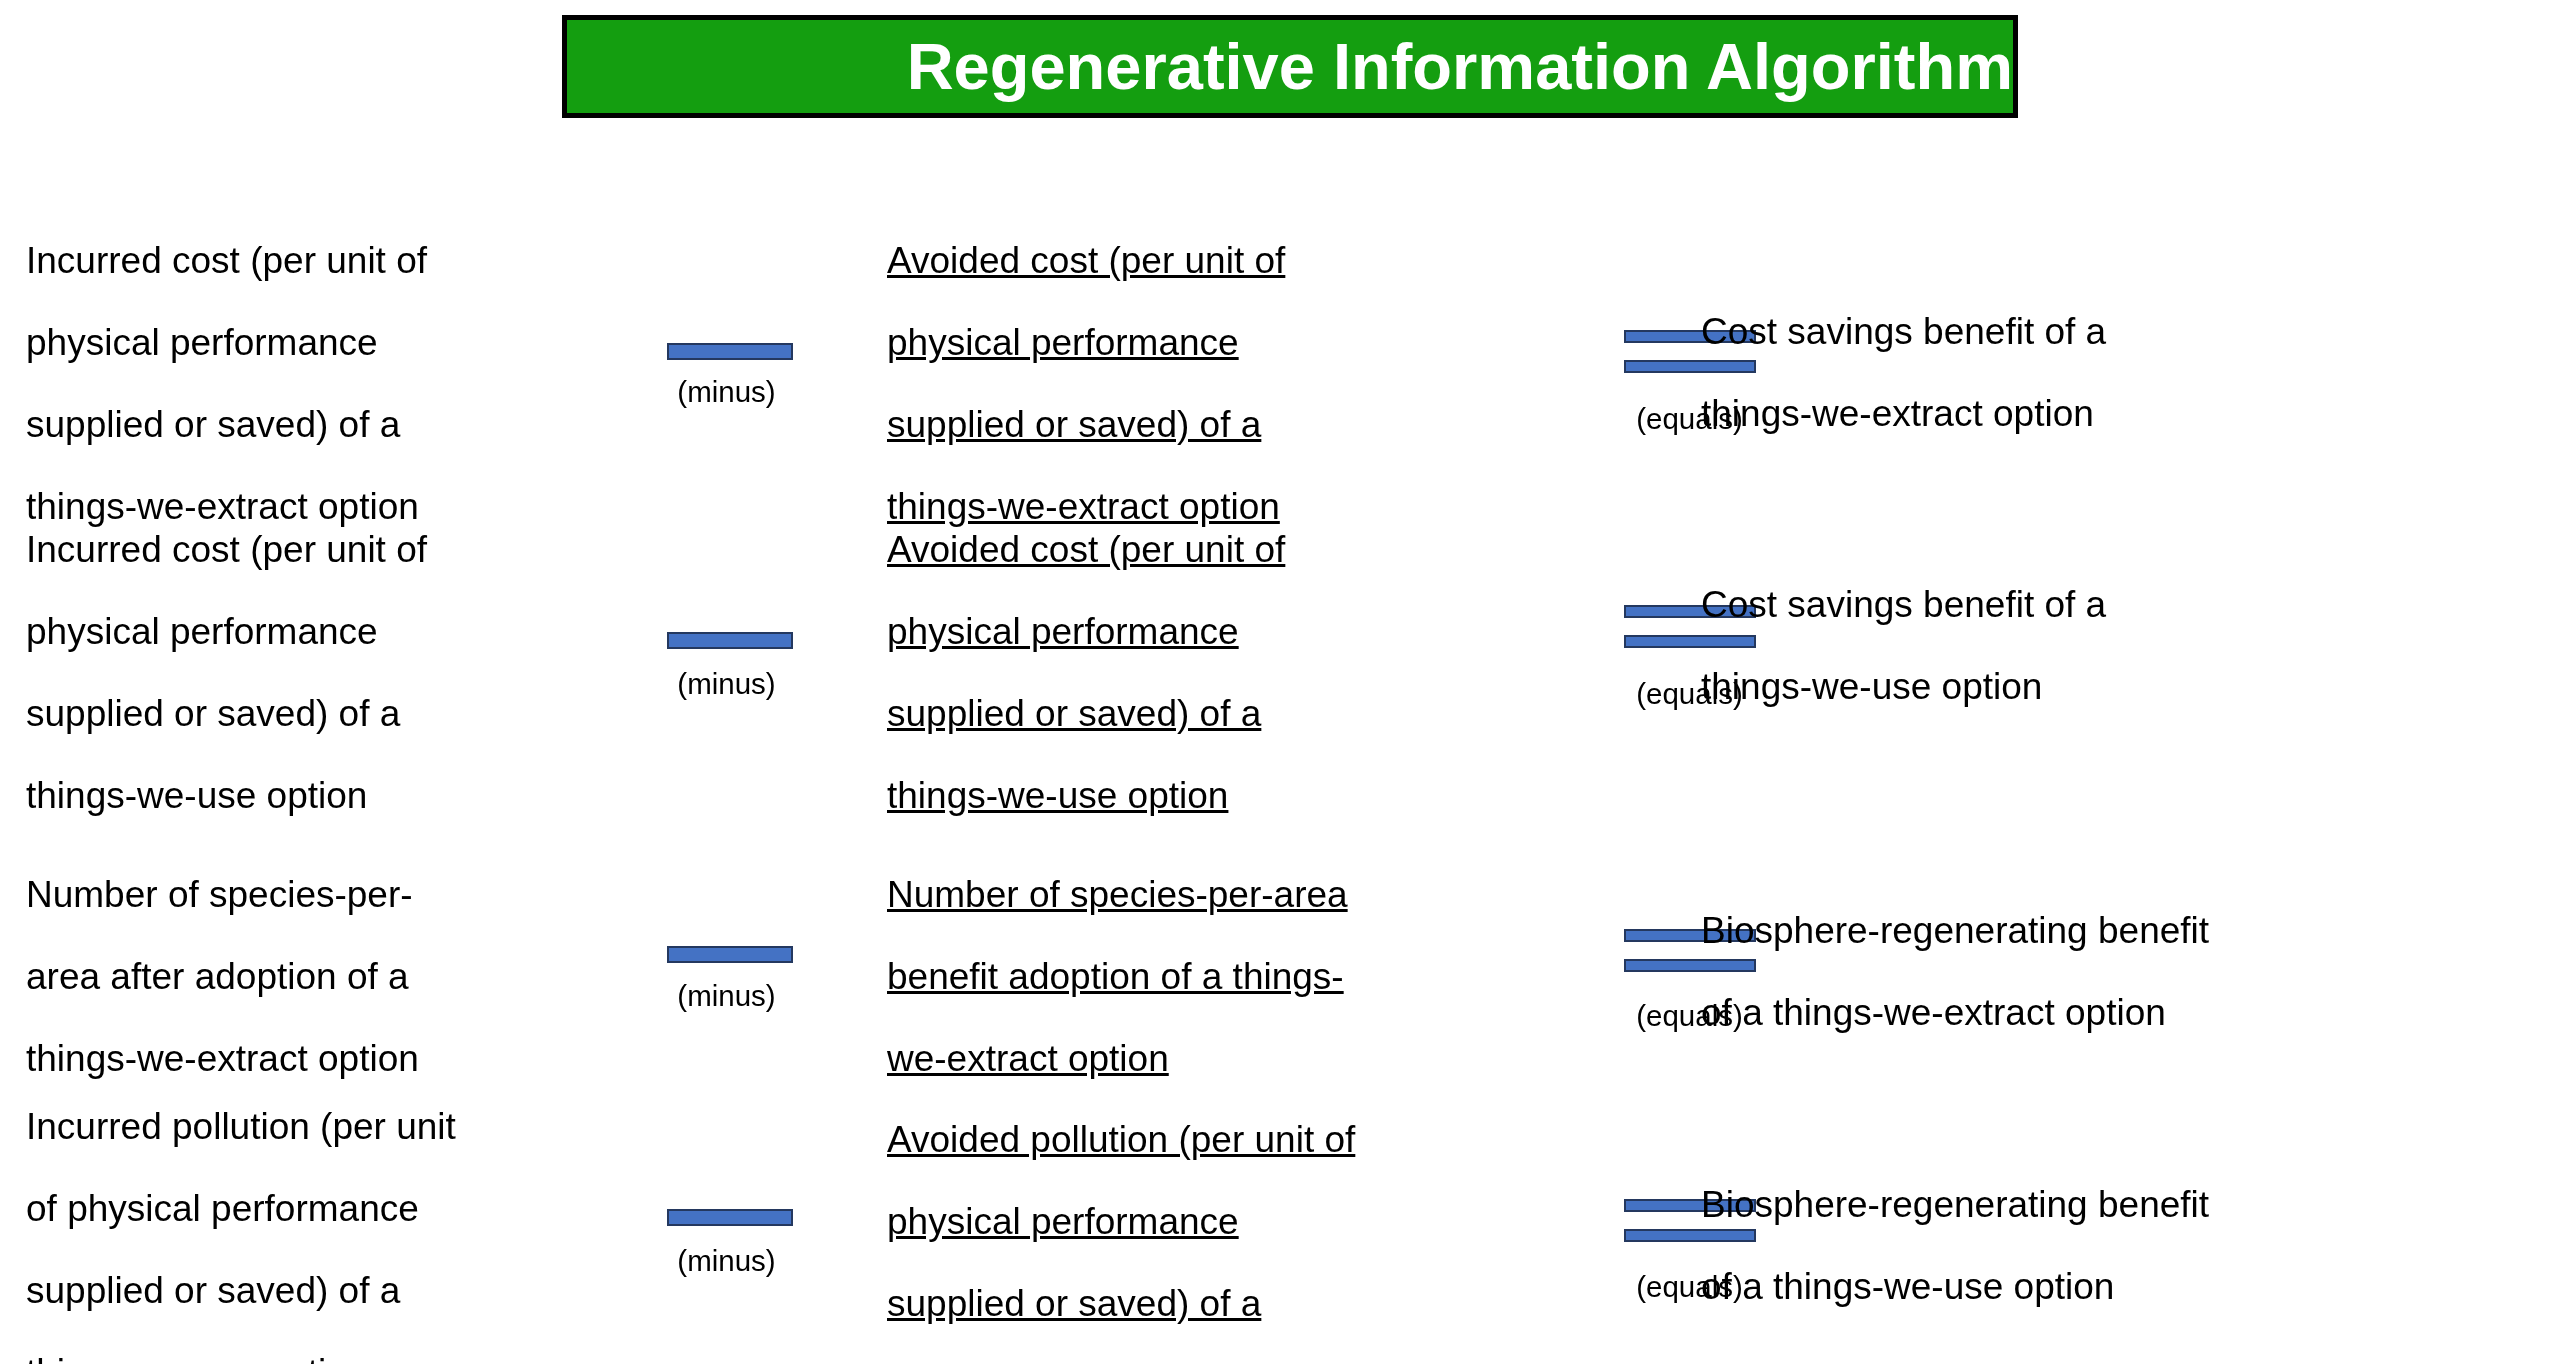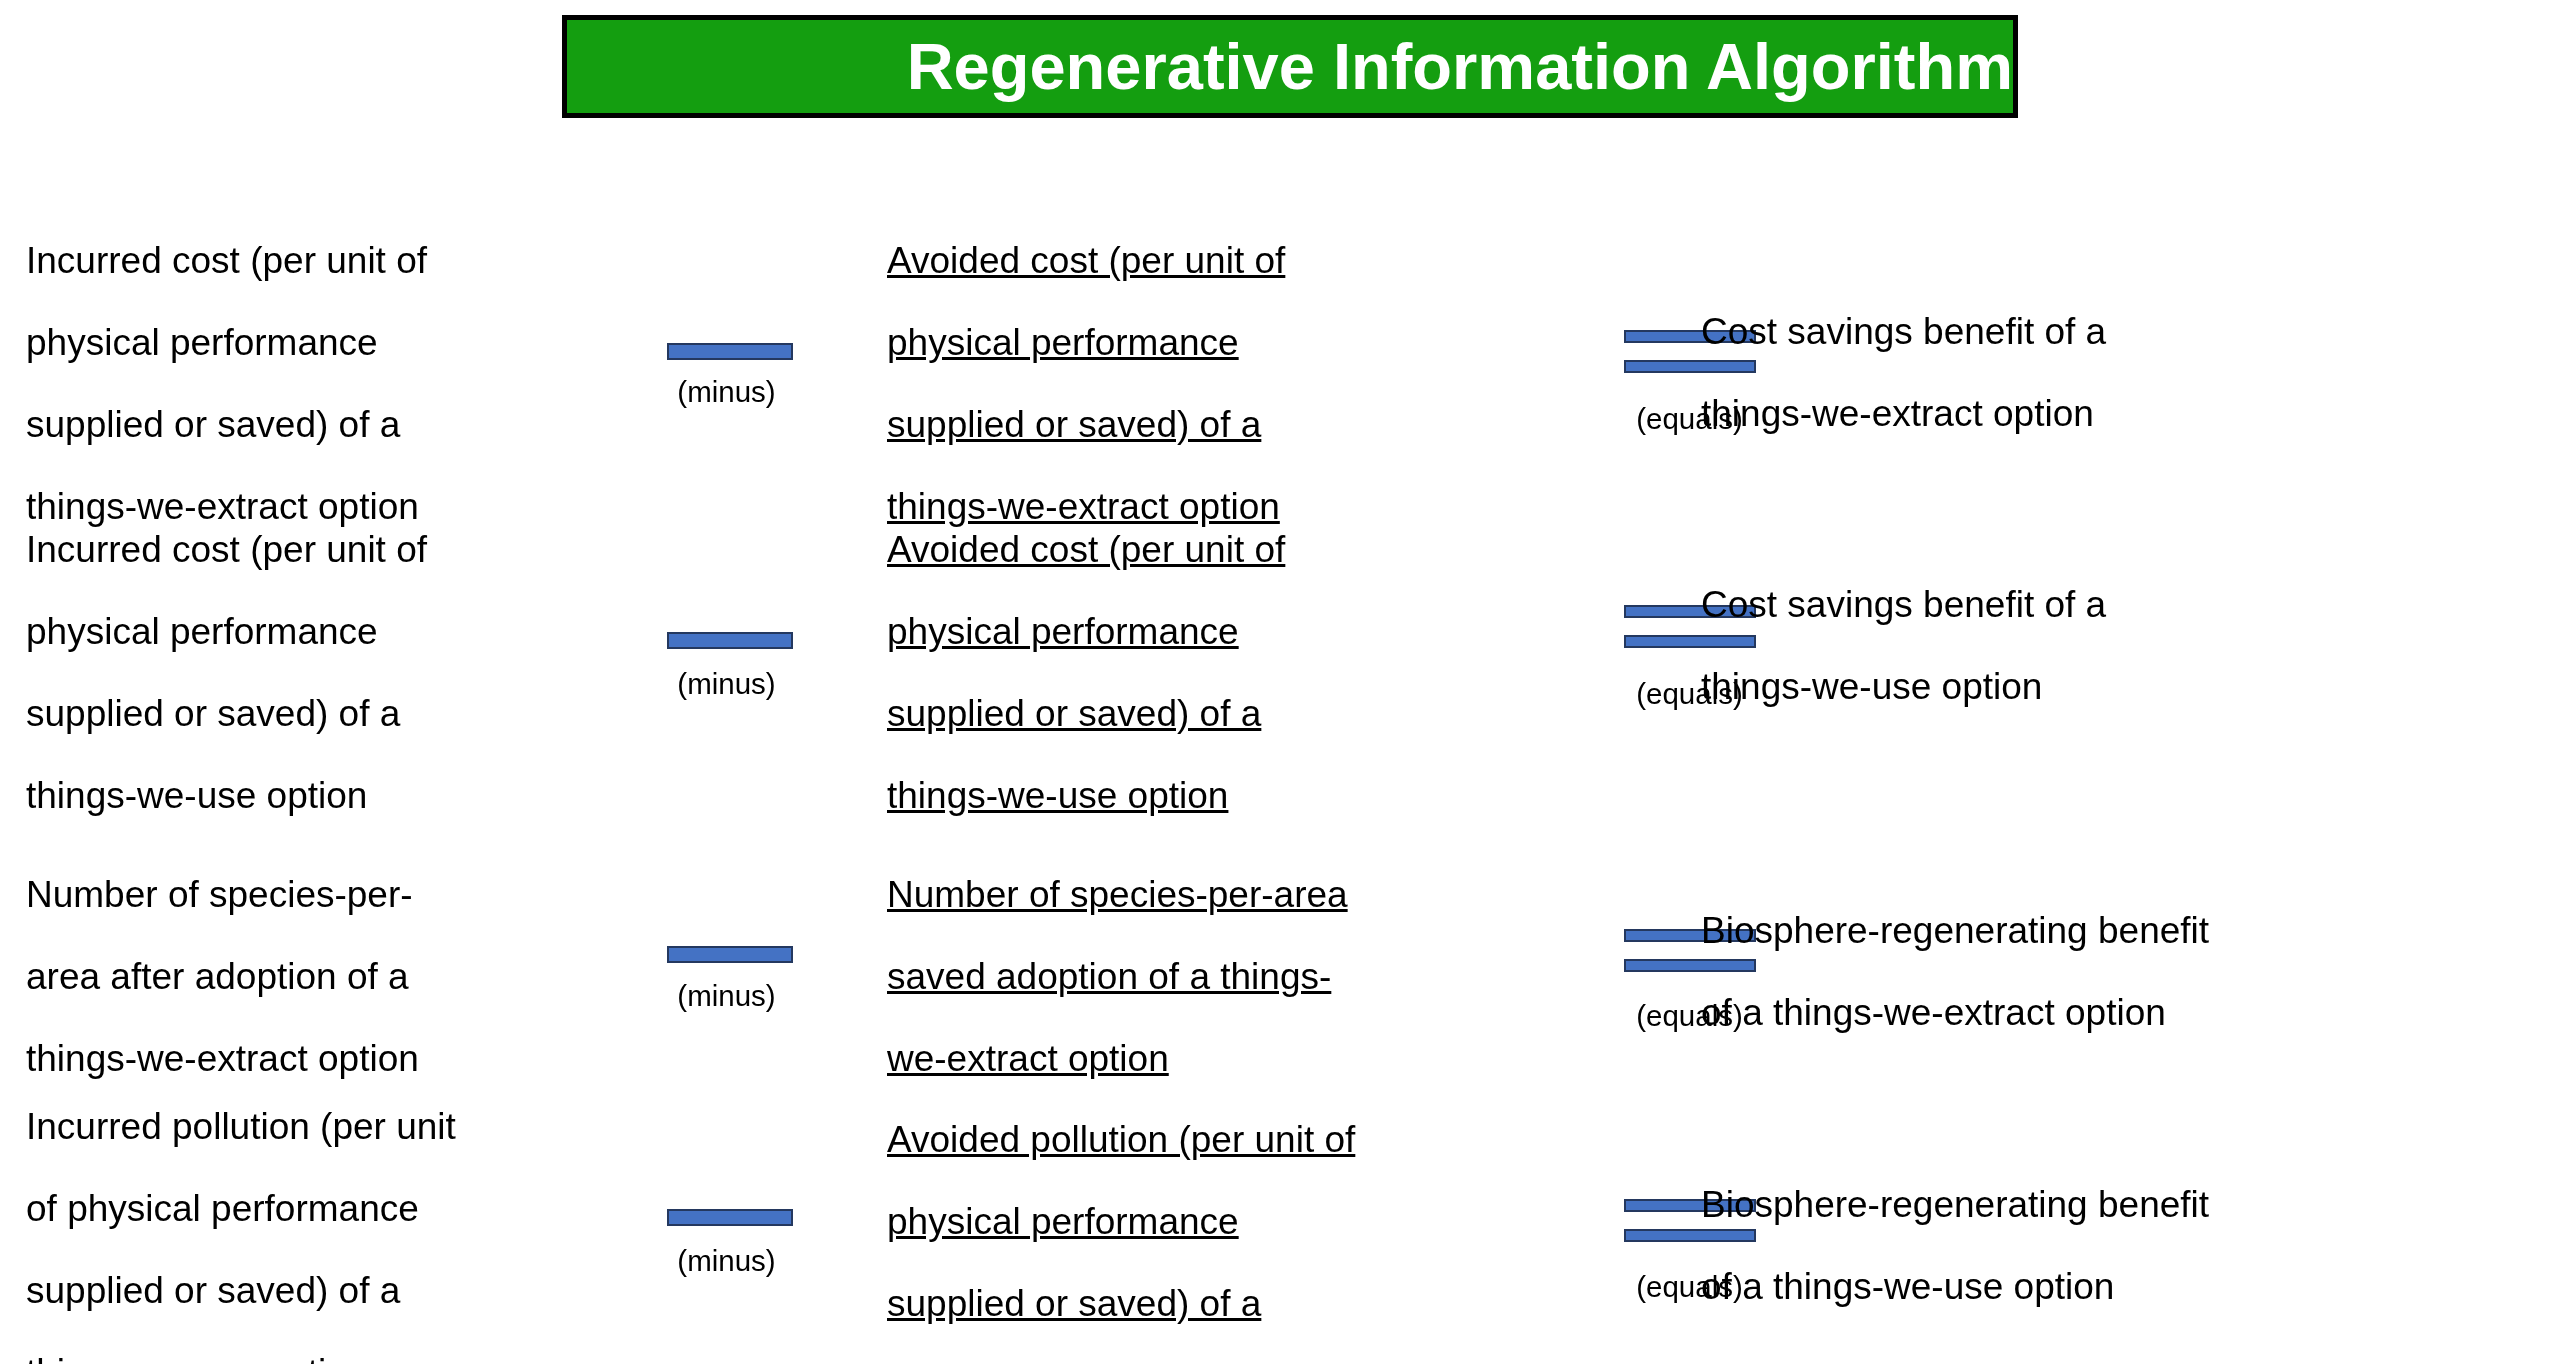--- a/index.html
+++ b/index.html
@@ -112,21 +112,21 @@
   <div class="oplabel eq-lab el2">(equals)</div>
   <div class="cell r r2r">Cost savings benefit of a
 things-we-use option</div>
 
   <div class="cell l r3l">Number of species-per-
 area after adoption of a
 things-we-extract option</div>
   <div class="bar minus-bar b3-minus"></div>
   <div class="oplabel minus-lab ml3">(minus)</div>
   <div class="cell m r3m">Number of species-per-area
-saved adoption of a things-
+benefit adoption of a things-
 we-extract option</div>
   <div class="bar eq-bar b3-eq1"></div>
   <div class="bar eq-bar b3-eq2"></div>
   <div class="oplabel eq-lab el3">(equals)</div>
   <div class="cell r r3r">Biosphere-regenerating benefit
 of a things-we-extract option</div>
 
   <div class="cell l r4l">Incurred pollution (per unit
 of physical performance
 supplied or saved) of a

